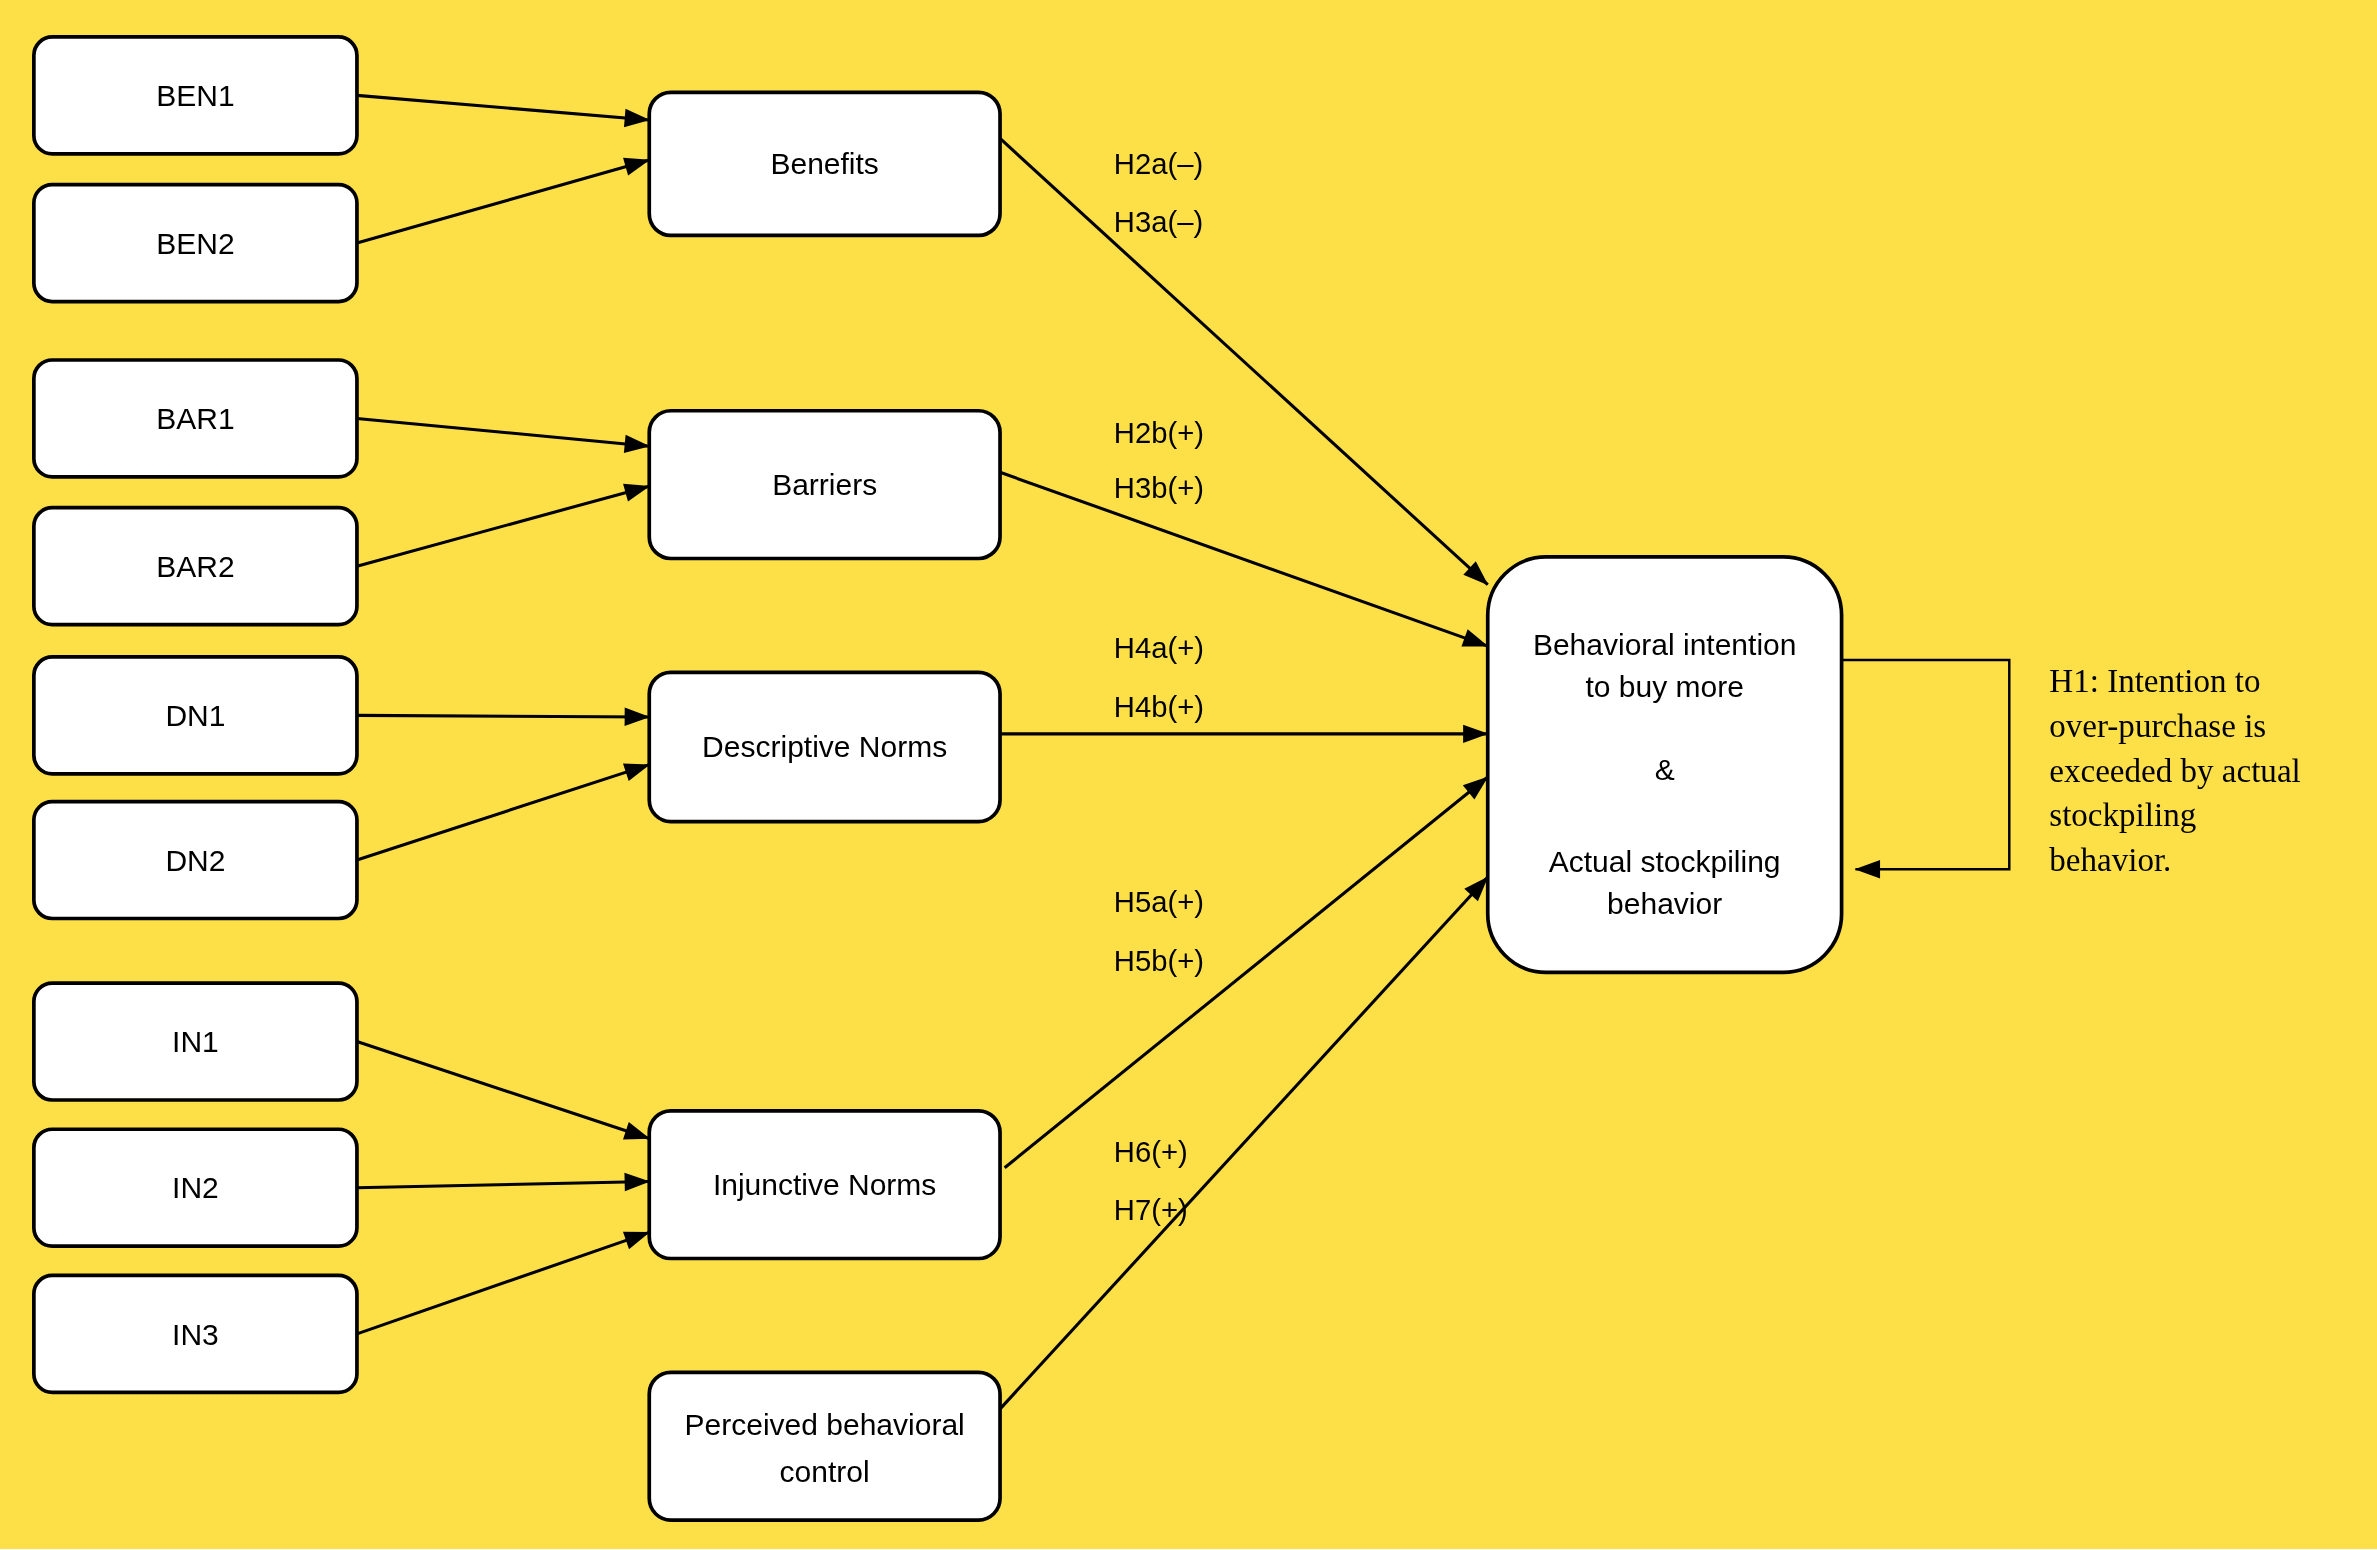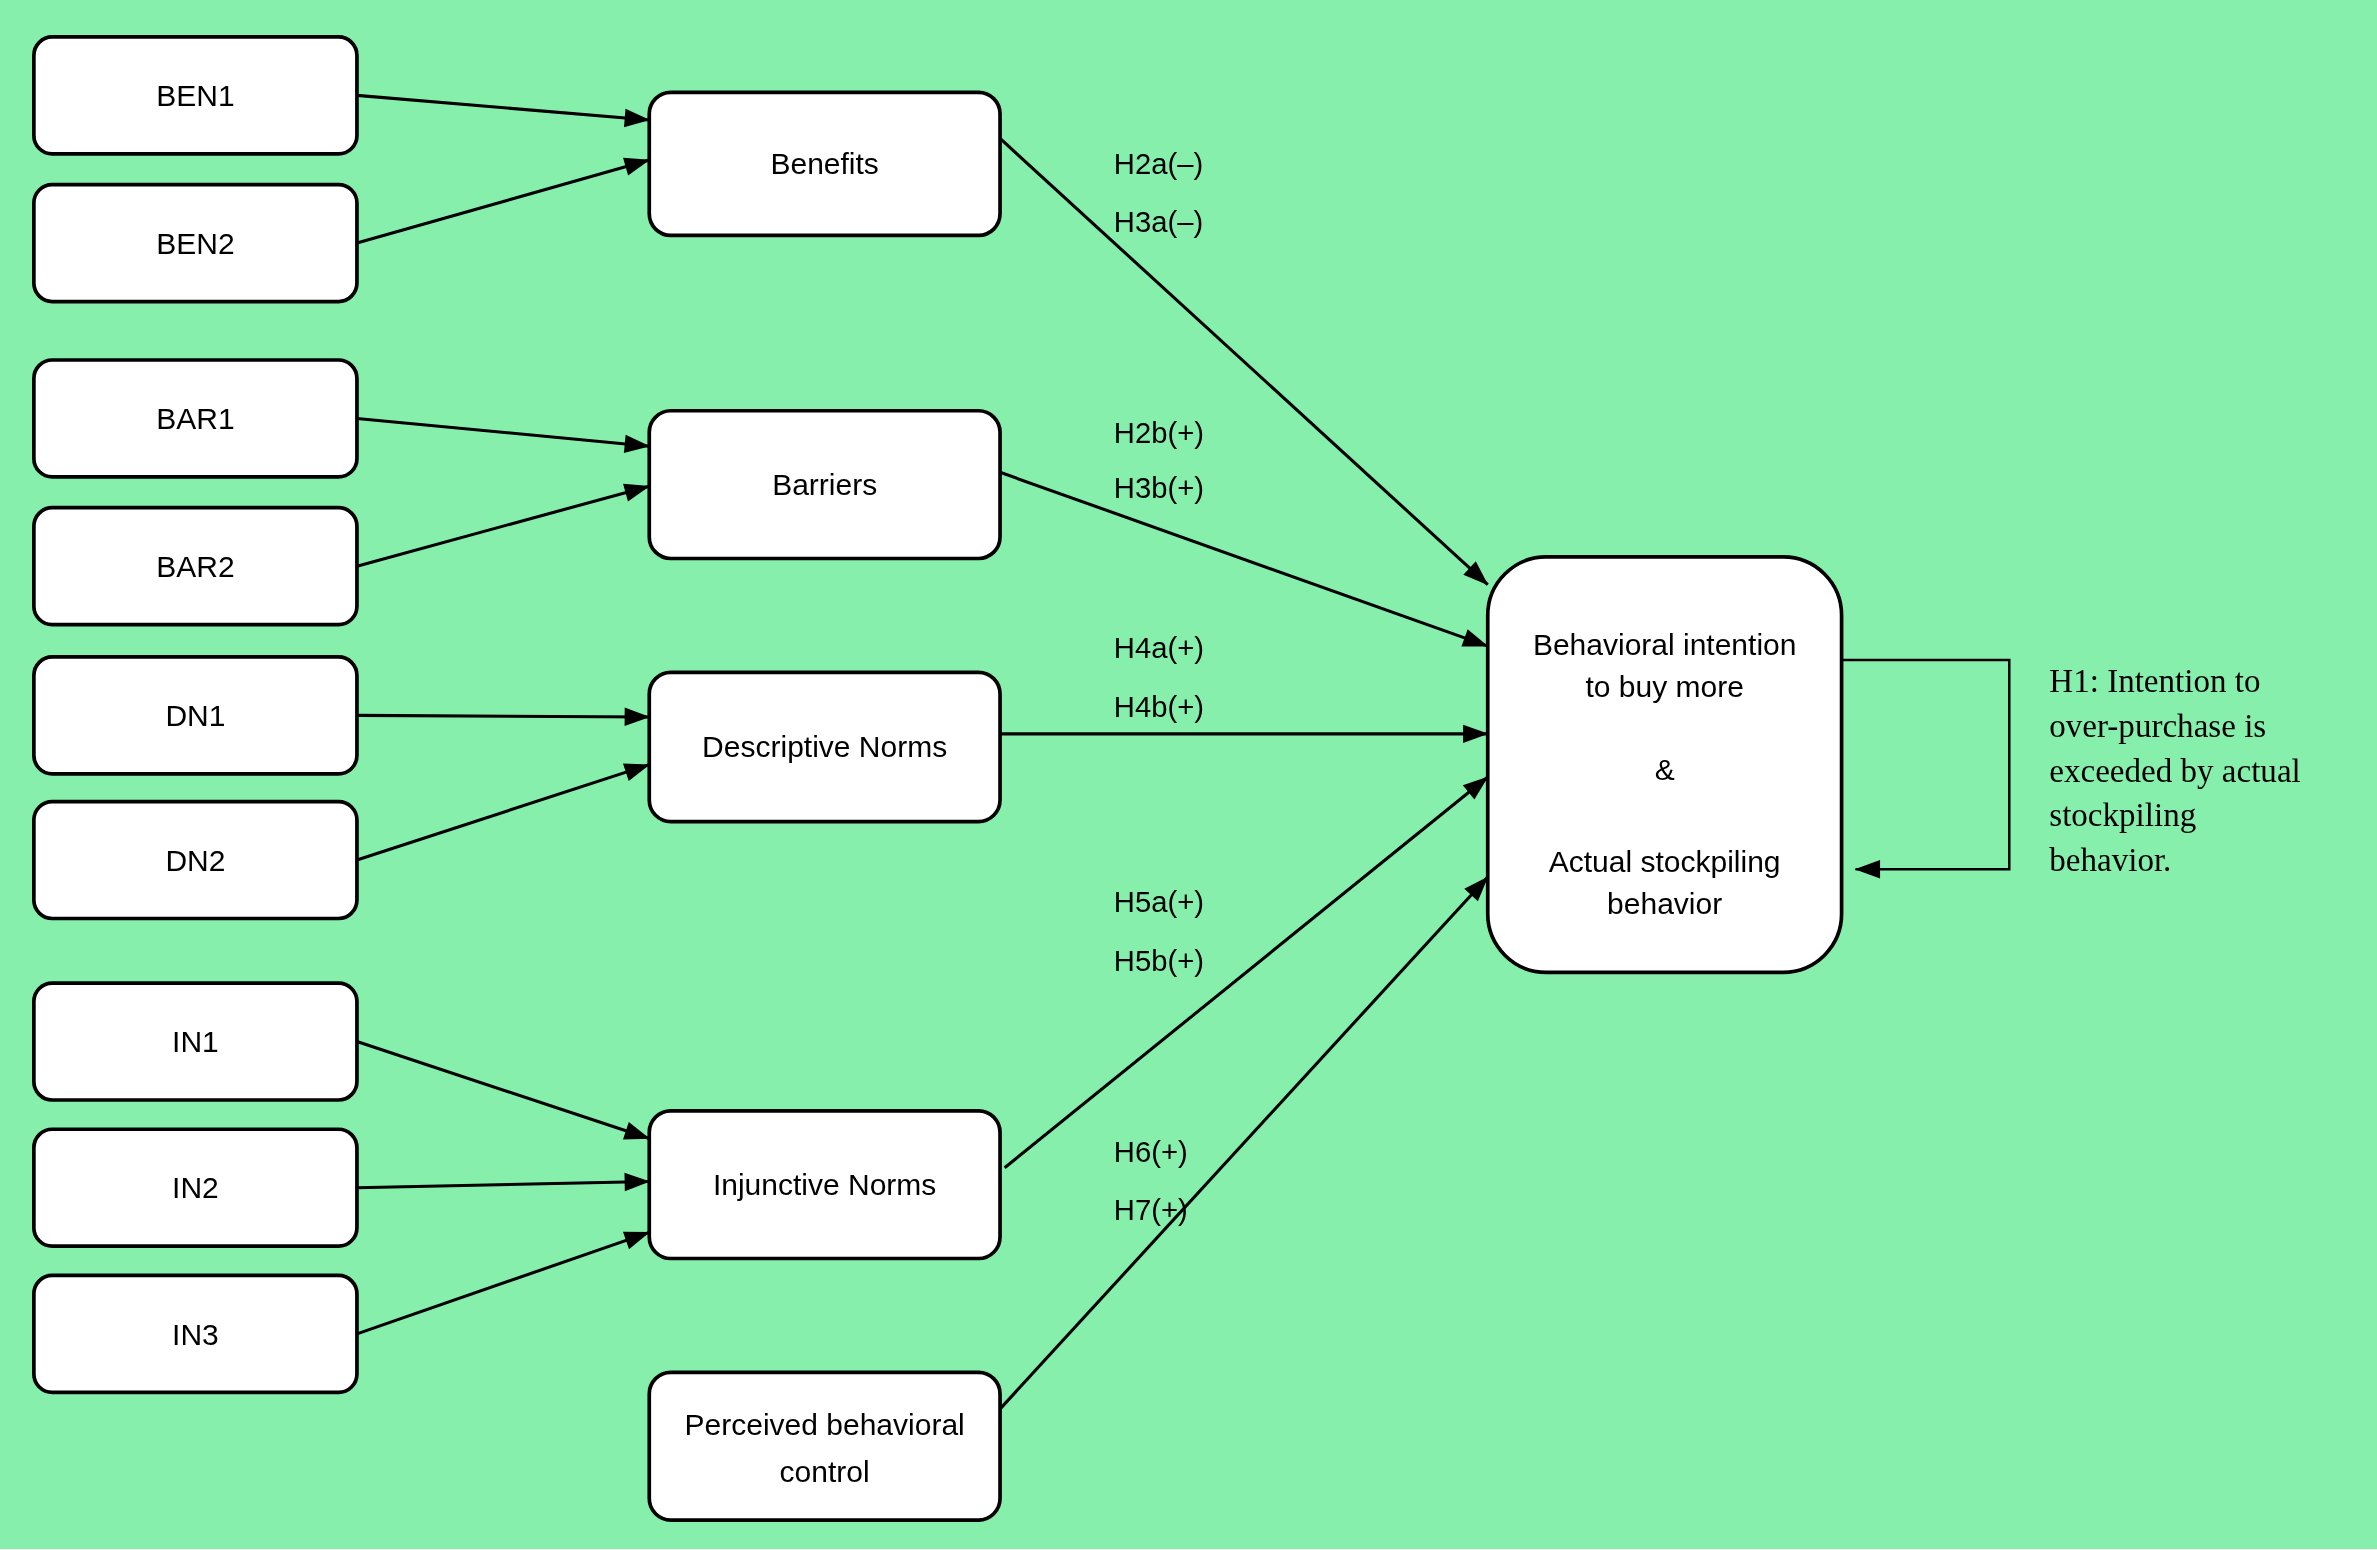--- a/index.html
+++ b/index.html
@@ -2,21 +2,21 @@
 <html style="font-size:8.5px"><head>
 <meta charset="utf-8">
 <style>
   html, body {
     margin: 0;
     padding: 0;
     background: #ffffff;
   }
   .diagram-canvas {
     width: 100%;
-    background: #86efac;
+    background: #fde047;
   }
   svg { display: block; width: 100%; height: auto; }
   .box {
     fill: #ffffff;
     stroke: #000000;
     stroke-width: 2.4;
   }
   .edge {
     fill: none;
     stroke: #000000;

